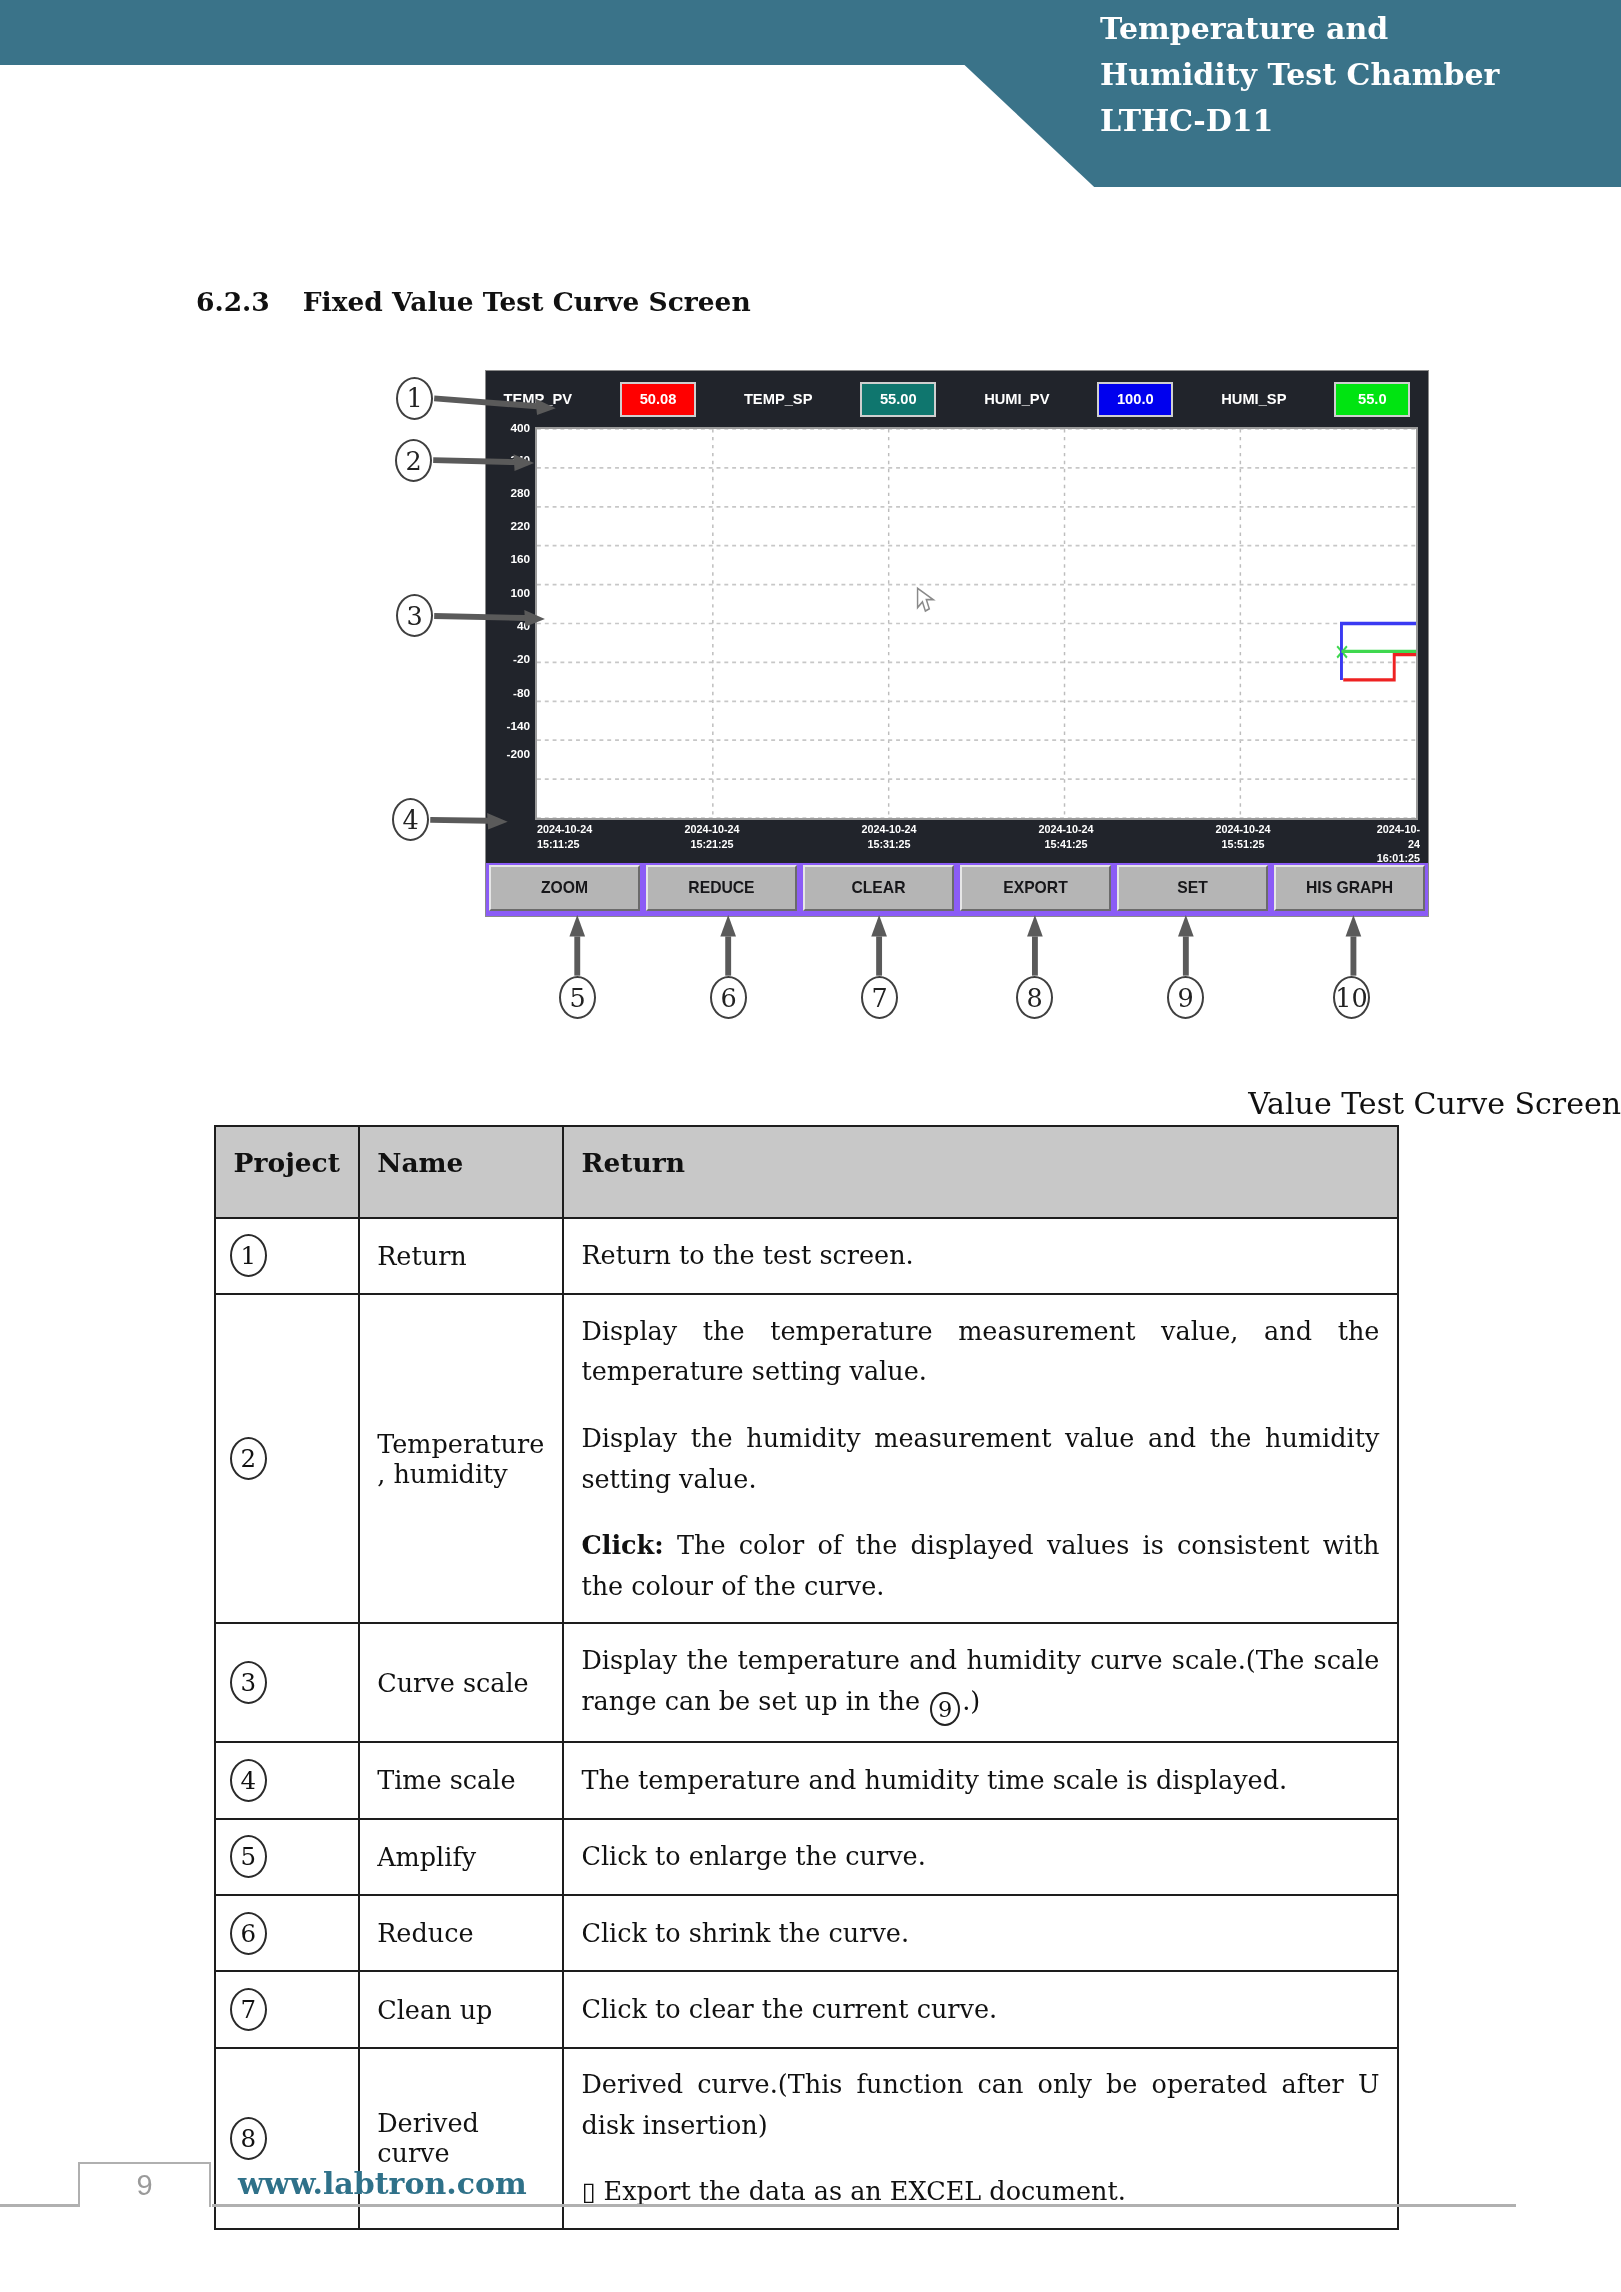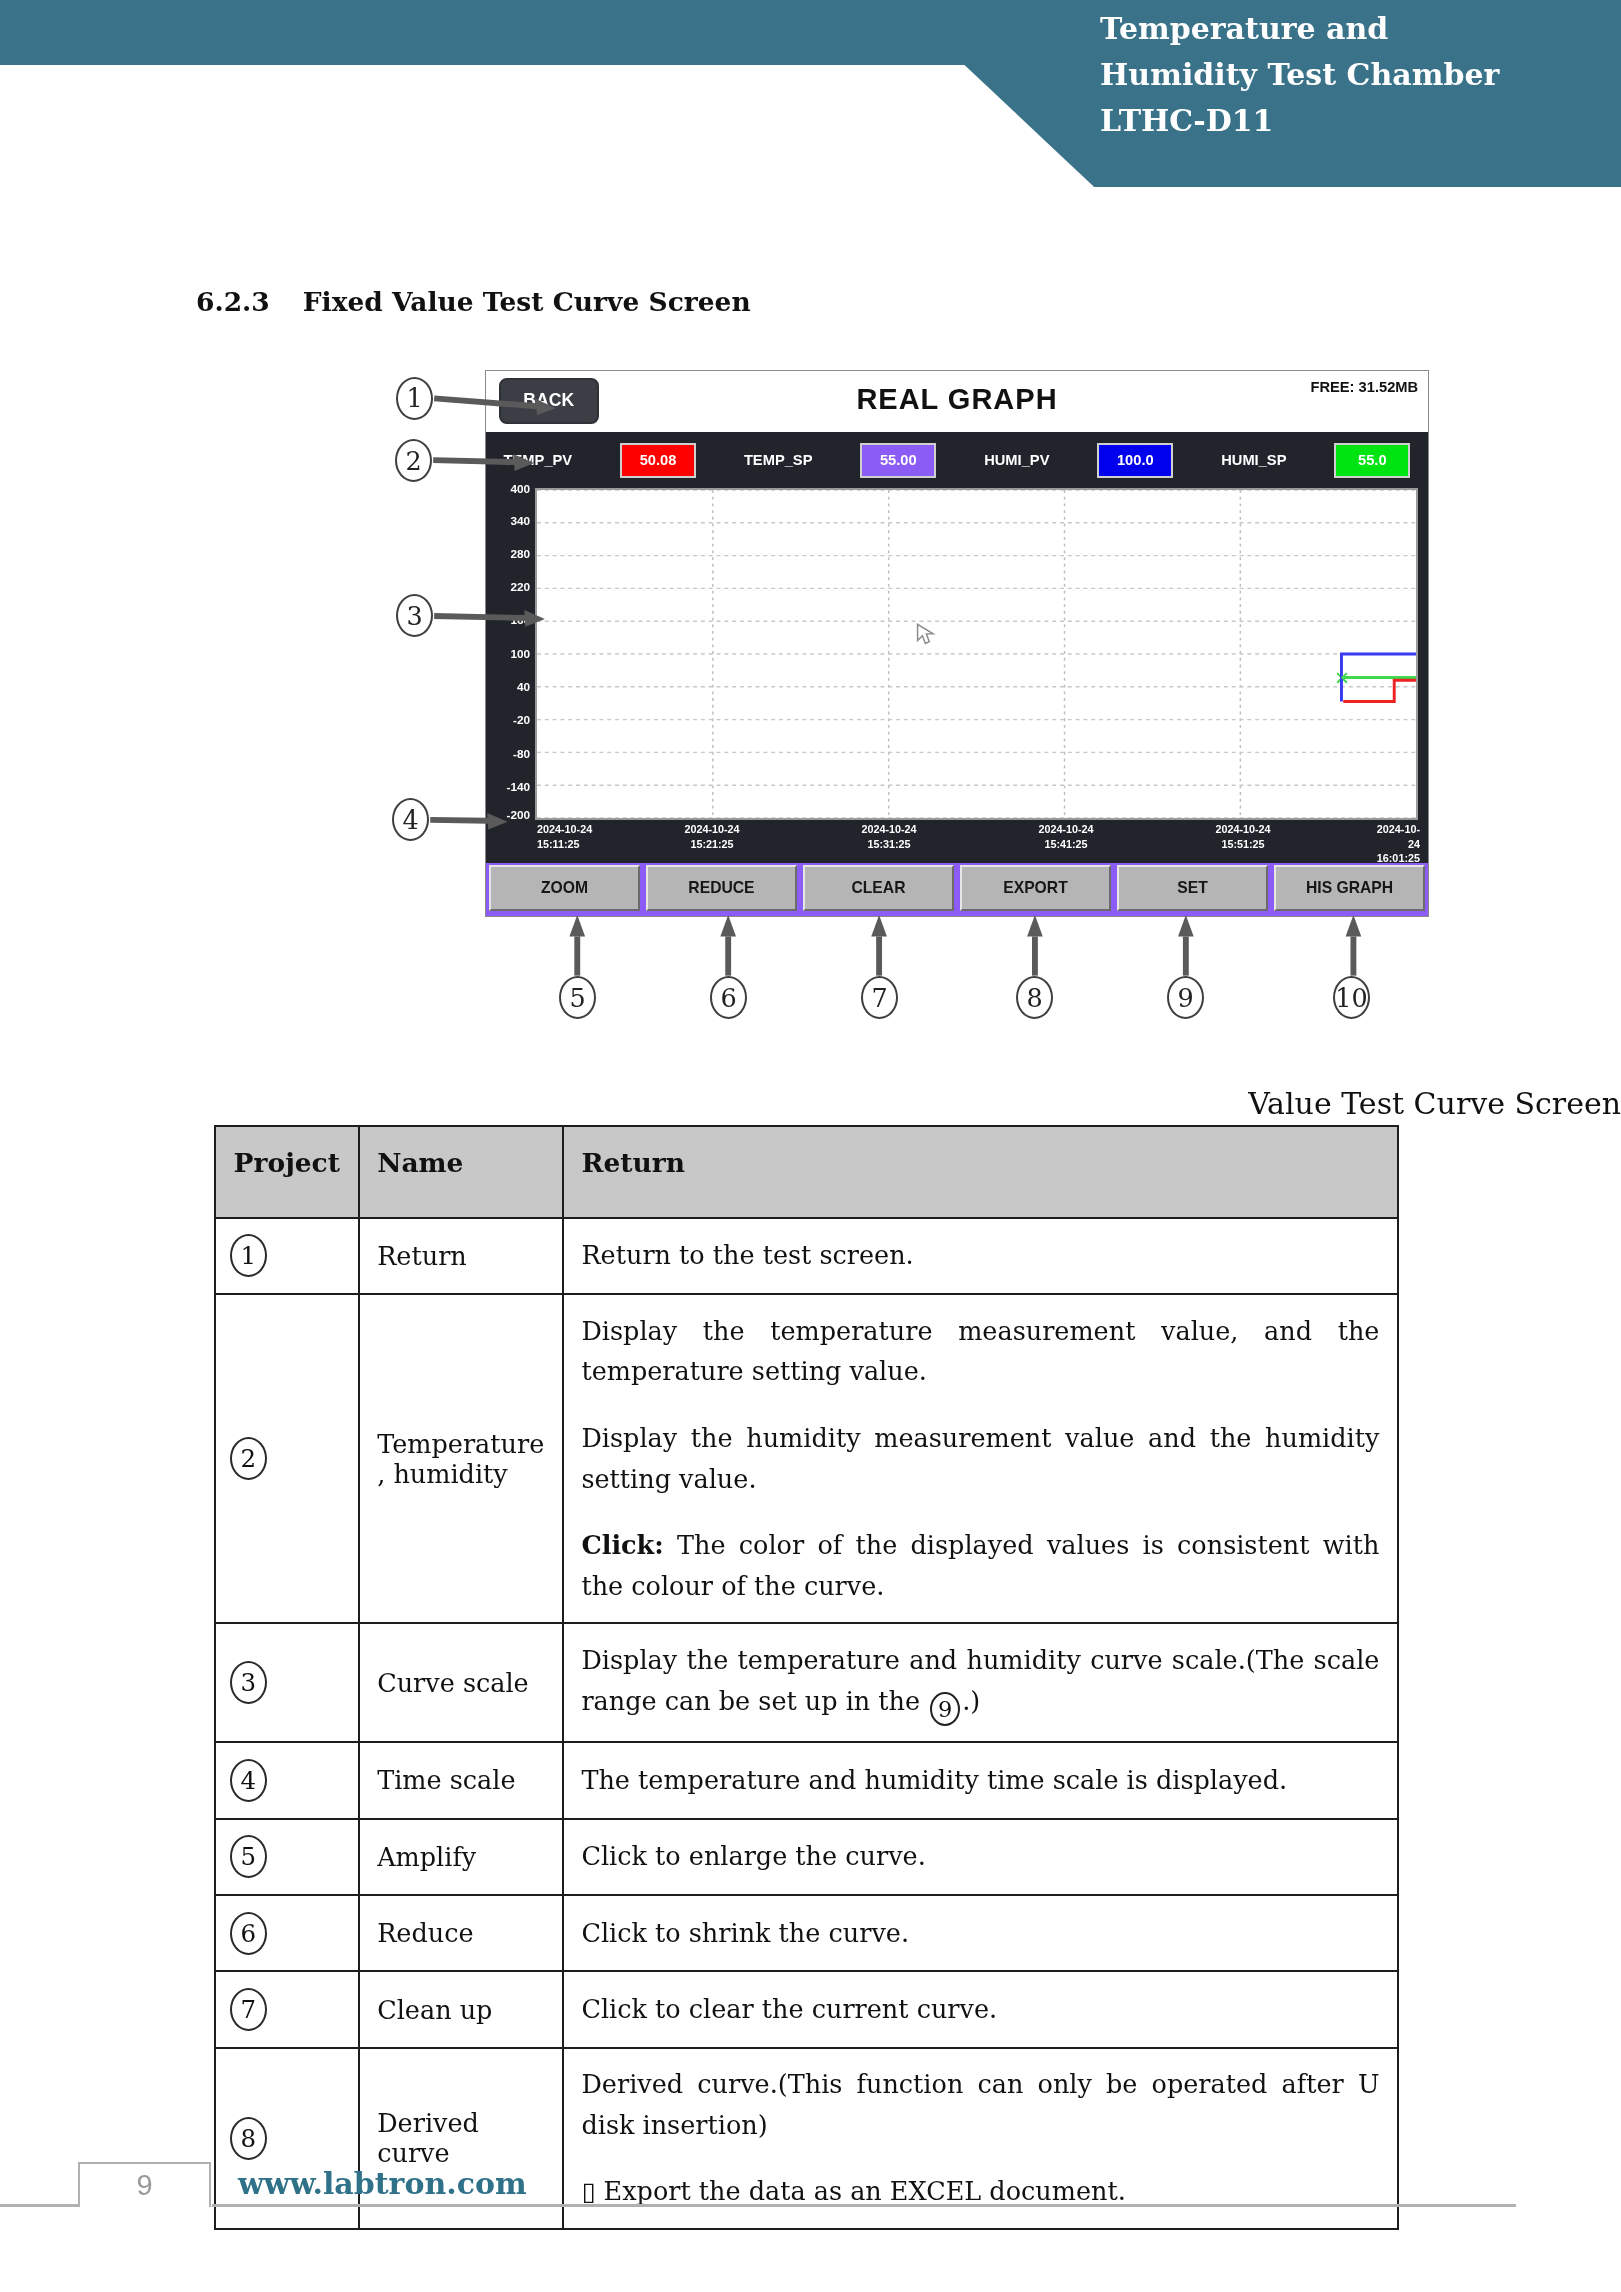--- a/index.html
+++ b/index.html
@@ -28,21 +28,21 @@
     border:2px solid #2e3136;border-radius:7.8px;color:#fff;font-weight:bold;font-size:17.6px;
     display:flex;align-items:center;justify-content:center;box-sizing:border-box;}
   .sc-title{position:absolute;left:50%;top:11.8px;transform:translateX(-50%);
     font-size:29px;font-weight:bold;color:#111;letter-spacing:1px;}
   .free-label{position:absolute;right:9.8px;top:7.8px;font-size:14.7px;font-weight:bold;color:#111;}
   .sc-valuebar{height:56px;background:#21242b;display:flex;align-items:center;
     justify-content:space-between;padding:0 17.6px;flex:0 0 auto;}
   .vb-label{color:#fff;font-weight:bold;font-size:14.7px;}
   .vb-box{width:76px;height:35px;border:2px solid #cfcfcf;box-sizing:border-box;
     display:flex;align-items:center;justify-content:center;color:#fff;font-weight:bold;font-size:14.7px;}
-  .box-red{background:#ff0000;} .box-mag{background:#8b5cf6;}
+  .box-red{background:#ff0000;} .box-mag{background:#0f766e;}
   .box-blue{background:#0000ee;} .box-green{background:#00e411;}
   .sc-chartrow{flex:1 1 auto;display:flex;background:#21242b;position:relative;}
   .ylabels{width:49px;position:relative;flex:0 0 auto;}
   .ylabel{position:absolute;right:4.9px;width:43px;text-align:right;color:#fff;
     font-size:11.8px;font-weight:bold;line-height:15.7px;}
   .plot{flex:1 1 auto;margin-right:9.8px;background:#fff;border:2px solid #9a9a9a;
     box-sizing:border-box;position:relative;}
   .plot svg{position:absolute;left:0;top:0;width:100%;height:100%;}
   .sc-xlabels{height:43px;background:#21242b;position:relative;flex:0 0 auto;}
   .xlabel{position:absolute;top:2px;color:#fff;font-size:10.8px;font-weight:bold;
@@ -98,25 +98,20 @@
   <div>LTHC-D11</div>
 </div>
 
 <div class="abs section-heading">
   <span class="num">6.2.3</span><span>Fixed Value Test Curve Screen</span>
 </div>
 
 <div class="abs figure-wrap">
 
   <div class="screenshot">
-    <div class="sc-topbar">
-      <div class="back-btn">BACK</div>
-      <div class="sc-title">REAL GRAPH</div>
-      <div class="free-label">FREE: 31.52MB</div>
-    </div>
 
     <div class="sc-valuebar">
       <span class="vb-label">TEMP_PV</span>
       <span class="vb-box box-red">50.08</span>
       <span class="vb-label">TEMP_SP</span>
       <span class="vb-box box-mag">55.00</span>
       <span class="vb-label">HUMI_PV</span>
       <span class="vb-box box-blue">100.0</span>
       <span class="vb-label">HUMI_SP</span>
       <span class="vb-box box-green">55.0</span>

